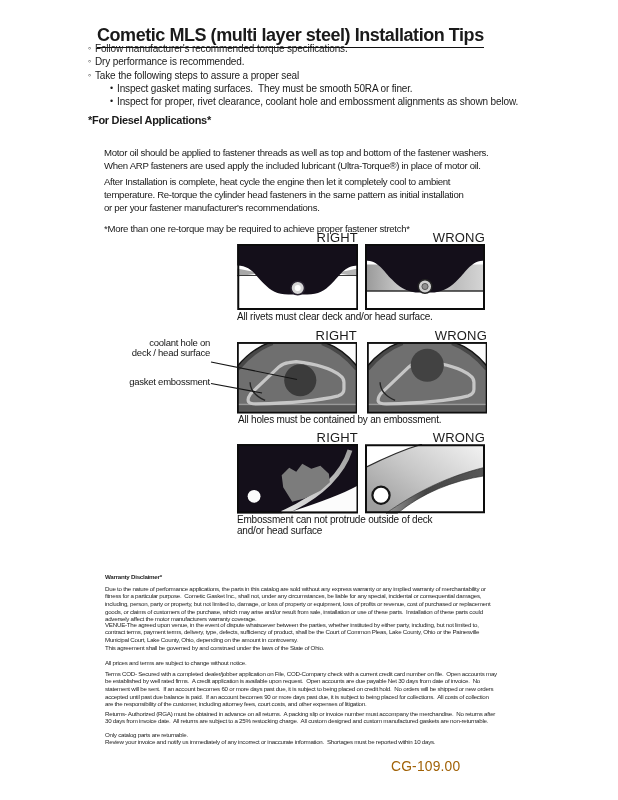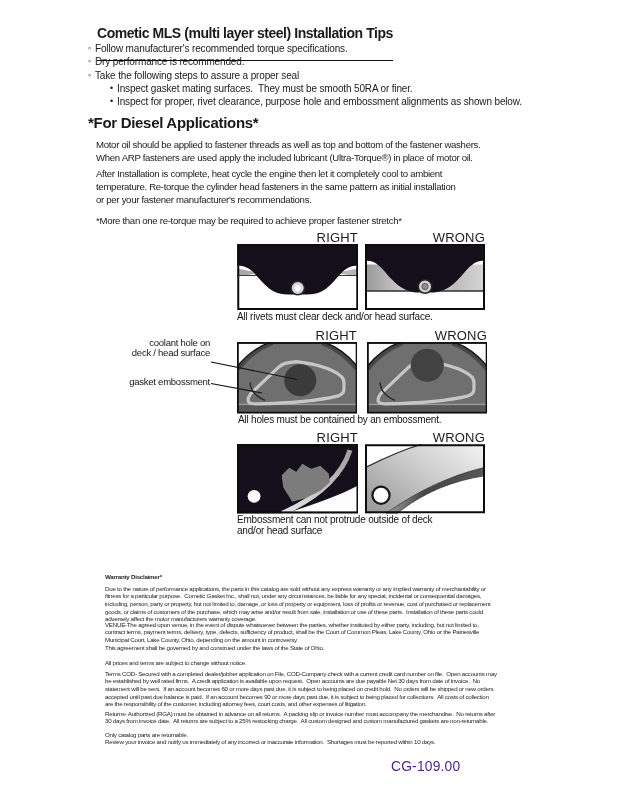--- a/index.html
+++ b/index.html
@@ -1,27 +1,27 @@
 <!DOCTYPE html>
 <html><head>
 <meta charset="utf-8">
 <style>
   html,body{margin:0;padding:0}
   body{width:618px;height:800px;position:relative;background:#ffffff;overflow:hidden;
        font-family:"Liberation Sans","DejaVu Sans",sans-serif;color:#1a1a1a;}
   .page{position:absolute;inset:0;}
-  .title{position:absolute;left:97px;top:25px;margin:0;font-size:14px;font-weight:bold;
-         letter-spacing:-0.45px;border-bottom:1.6px solid #111;padding-bottom:19px;white-space:pre;}
+  .title{position:absolute;left:97px;top:25px;margin:0;font-size:18px;font-weight:bold;
+         letter-spacing:-0.45px;border-bottom:1.6px solid #111;padding-bottom:1px;white-space:pre;}
   .tips{position:absolute;left:88px;top:42px;}
   .tip{display:flex;align-items:flex-start;height:13.35px;font-size:10px;letter-spacing:-0.15px;}
   .tip .bg{width:7px;font-size:9px;line-height:13px;}
   .tip.sub{margin-left:22px;}
   .tt{white-space:pre;line-height:13.35px;}
-  .dheading{position:absolute;left:88px;top:114px;margin:0;font-size:15px;font-weight:bold;letter-spacing:-0.3px;}
-  .bpara{position:absolute;left:88px;margin:8px;font-size:9.6px;letter-spacing:-0.3px;line-height:13.3px;white-space:pre;}
+  .dheading{position:absolute;left:88px;top:114px;margin:0;font-size:11px;font-weight:bold;letter-spacing:-0.3px;}
+  .bpara{position:absolute;left:88px;margin:16px;font-size:9.6px;letter-spacing:-0.3px;line-height:13.3px;white-space:pre;}
   #dp1{top:130px}#dp2{top:158.5px}#dp3{top:205.5px}
   .lbl{position:absolute;font-size:13px;letter-spacing:0.2px;color:#1c1c1c;text-align:right;}
   #l1r{left:236.5px;top:230px;width:121.5px}
   #l1w{left:365px;top:230px;width:120px}
   #l2r{left:236.5px;top:328px;width:120.5px}
   #l2w{left:366.5px;top:328px;width:120.5px}
   #l3r{left:236.5px;top:430px;width:121.5px}
   #l3w{left:365px;top:430px;width:120px}
   .panel{position:absolute;}
   #r1p1{left:236.5px;top:243.5px}
@@ -37,21 +37,21 @@
   .ann{position:absolute;width:110px;text-align:right;font-size:9.5px;letter-spacing:-0.25px;
        line-height:9.9px;white-space:pre;color:#151515;}
   #ann1{left:100px;top:338px}
   #ann2{left:100px;top:377px}
   .leads{position:absolute;left:205px;top:352px;z-index:5;}
   .lg{position:absolute;left:105px;font-size:6.2px;line-height:7.72px;letter-spacing:-0.26px;
       white-space:pre;color:#1f1f1f;}
   .lg.b{font-weight:bold;}
   #lg0{top:572.5px}#lg1{top:584.5px}#lg2{top:620.5px}#lg3{top:659px}
   #lg4{top:669.5px}#lg5{top:709.5px}#lg6{top:730.5px}
-  .pagenum{position:absolute;left:391px;top:759px;font-size:13.8px;letter-spacing:0.2px;color:#4c1d95;}
+  .pagenum{position:absolute;left:391px;top:759px;font-size:13.8px;letter-spacing:0.2px;color:#a16207;}
 </style>
 </head>
 <body>
 
 <div class="page">
 
   <h1 class="title">Cometic MLS (multi layer steel) Installation Tips</h1>
 
   <div class="tips">
     <div class="tip">
@@ -65,21 +65,21 @@
     <div class="tip">
       <span class="bg">◦</span>
       <span class="tt">Take the following steps to assure a proper seal</span>
     </div>
     <div class="tip sub">
       <span class="bg">•</span>
       <span class="tt">Inspect gasket mating surfaces.  They must be smooth 50RA or finer.</span>
     </div>
     <div class="tip sub">
       <span class="bg">•</span>
-      <span class="tt">Inspect for proper, rivet clearance, purpose hole and embossment alignments as shown below.</span>
+      <span class="tt">Inspect for proper, rivet clearance, coolant hole and embossment alignments as shown below.</span>
     </div>
   </div>
 
   <h2 class="dheading">*For Diesel Applications*</h2>
   <p class="bpara" id="dp1">Motor oil should be applied to fastener threads as well as top and bottom of the fastener washers.
 When ARP fasteners are used apply the included lubricant (Ultra-Torque®) in place of motor oil.</p>
   <p class="bpara" id="dp3">*More than one re-torque may be required to achieve proper fastener stretch*</p>
   <p class="bpara" id="dp2">After Installation is complete, heat cycle the engine then let it completely cool to ambient
 temperature. Re-torque the cylinder head fasteners in the same pattern as initial installation
 or per your fastener manufacturer's recommendations.</p>

